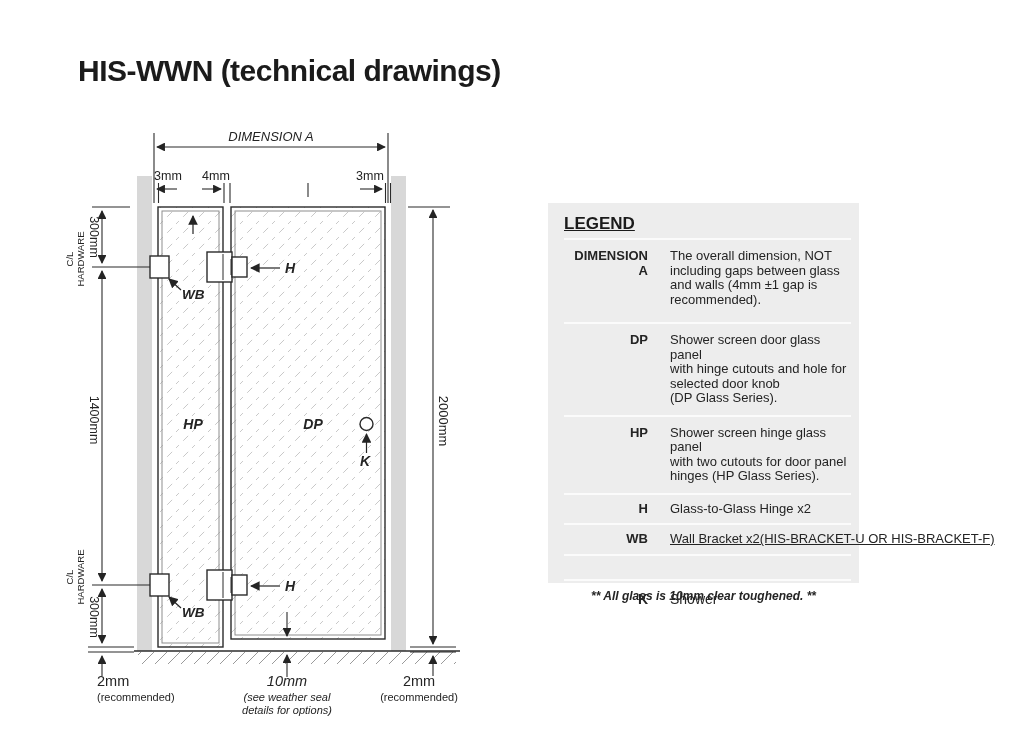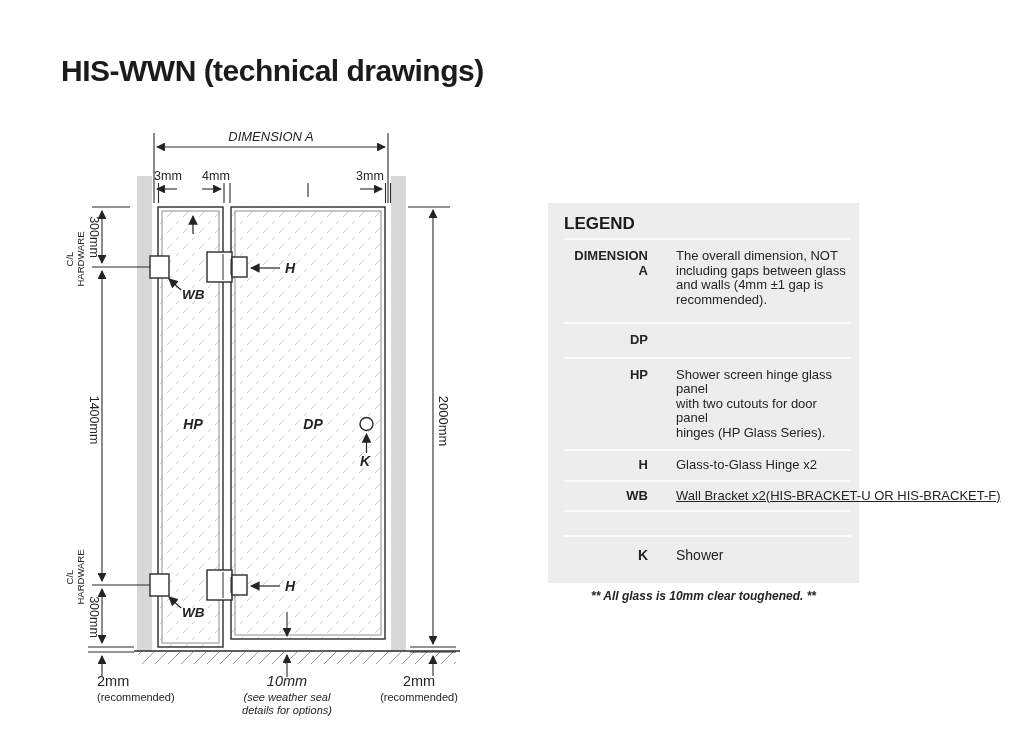--- a/index.html
+++ b/index.html
@@ -1,21 +1,21 @@
 <!DOCTYPE html>
 <html><head>
 <meta charset="utf-8">
 <style>
   html,body{margin:0;padding:0;}
   body{
     width:1024px;height:752px;position:relative;background:#ffffff;
     font-family:"Liberation Sans", sans-serif;color:#222;overflow:hidden;
   }
   .page-title{
-    position:absolute;left:61px;top:54px;
+    position:absolute;left:78px;top:54px;
     font-size:30px;font-weight:700;letter-spacing:-0.5px;color:#1b1b1b;
   }
   svg{position:absolute;left:0;top:0;}
   svg text{fill:#242424;}
   .dim-label{font-size:12.5px;}
   .dim-label-it{font-size:13px;font-style:italic;}
   .rot-label{font-size:12.5px;}
   .cl-label{font-size:9.5px;}
   .part-label{font-size:14px;font-weight:700;font-style:italic;}
   .small-note{font-size:11px;}
@@ -23,30 +23,31 @@
   .gap-big{font-size:14.5px;}
   .gap-big-it{font-size:14.5px;font-style:italic;}
 
   .legend{
     position:absolute;left:548px;top:203px;width:311px;height:380px;
     background:#ededed;box-sizing:border-box;padding:0 8px 0 16px;
   }
   .legend-title{
     font-size:17px;font-weight:700;color:#1b1b1b;
     padding:11px 0 4px 0;
+    text-decoration:underline;
   }
   .legend-row{
     display:flex;border-top:2px solid #fbfbfb;
   }
   .legend-term{
     width:84px;flex:0 0 84px;text-align:right;font-weight:700;
     font-size:13px;line-height:14.5px;color:#242424;
   }
   .legend-desc{
-    margin-left:28px;width:195px;font-size:13px;line-height:14.5px;
+    margin-left:22px;width:195px;font-size:13px;line-height:14.5px;
     color:#242424;white-space:pre-line;
   }
   .pad-lg{padding:9px 0 15px 0;}
   .pad-md{padding:9px 0 9px 0;}
   .pad-sm{padding:7px 0 7px 0;}
   .row-empty{height:23px;}
   .row-k .legend-term,.row-k .legend-desc{font-size:14px;line-height:16px;}
   .row-k{padding:10px 0 12px 0;}
   .legend-footnote{
     position:absolute;left:548px;top:589px;width:311px;text-align:center;
@@ -208,20 +209,24 @@
   <div class="legend-row pad-lg">
     <div class="legend-term">DIMENSION A</div>
     <div class="legend-desc">The overall dimension, NOT
 including gaps between glass
 and walls (4mm ±1 gap is
 recommended).</div>
   </div>
 
   <div class="legend-row pad-md">
     <div class="legend-term">DP</div>
+    <div class="legend-desc">Shower screen door glass panel
+with hinge cutouts and hole for
+selected door knob
+(DP Glass Series).</div>
   </div>
 
   <div class="legend-row pad-md">
     <div class="legend-term">HP</div>
     <div class="legend-desc">Shower screen hinge glass panel
 with two cutouts for door panel
 hinges (HP Glass Series).</div>
   </div>
 
   <div class="legend-row pad-sm">

